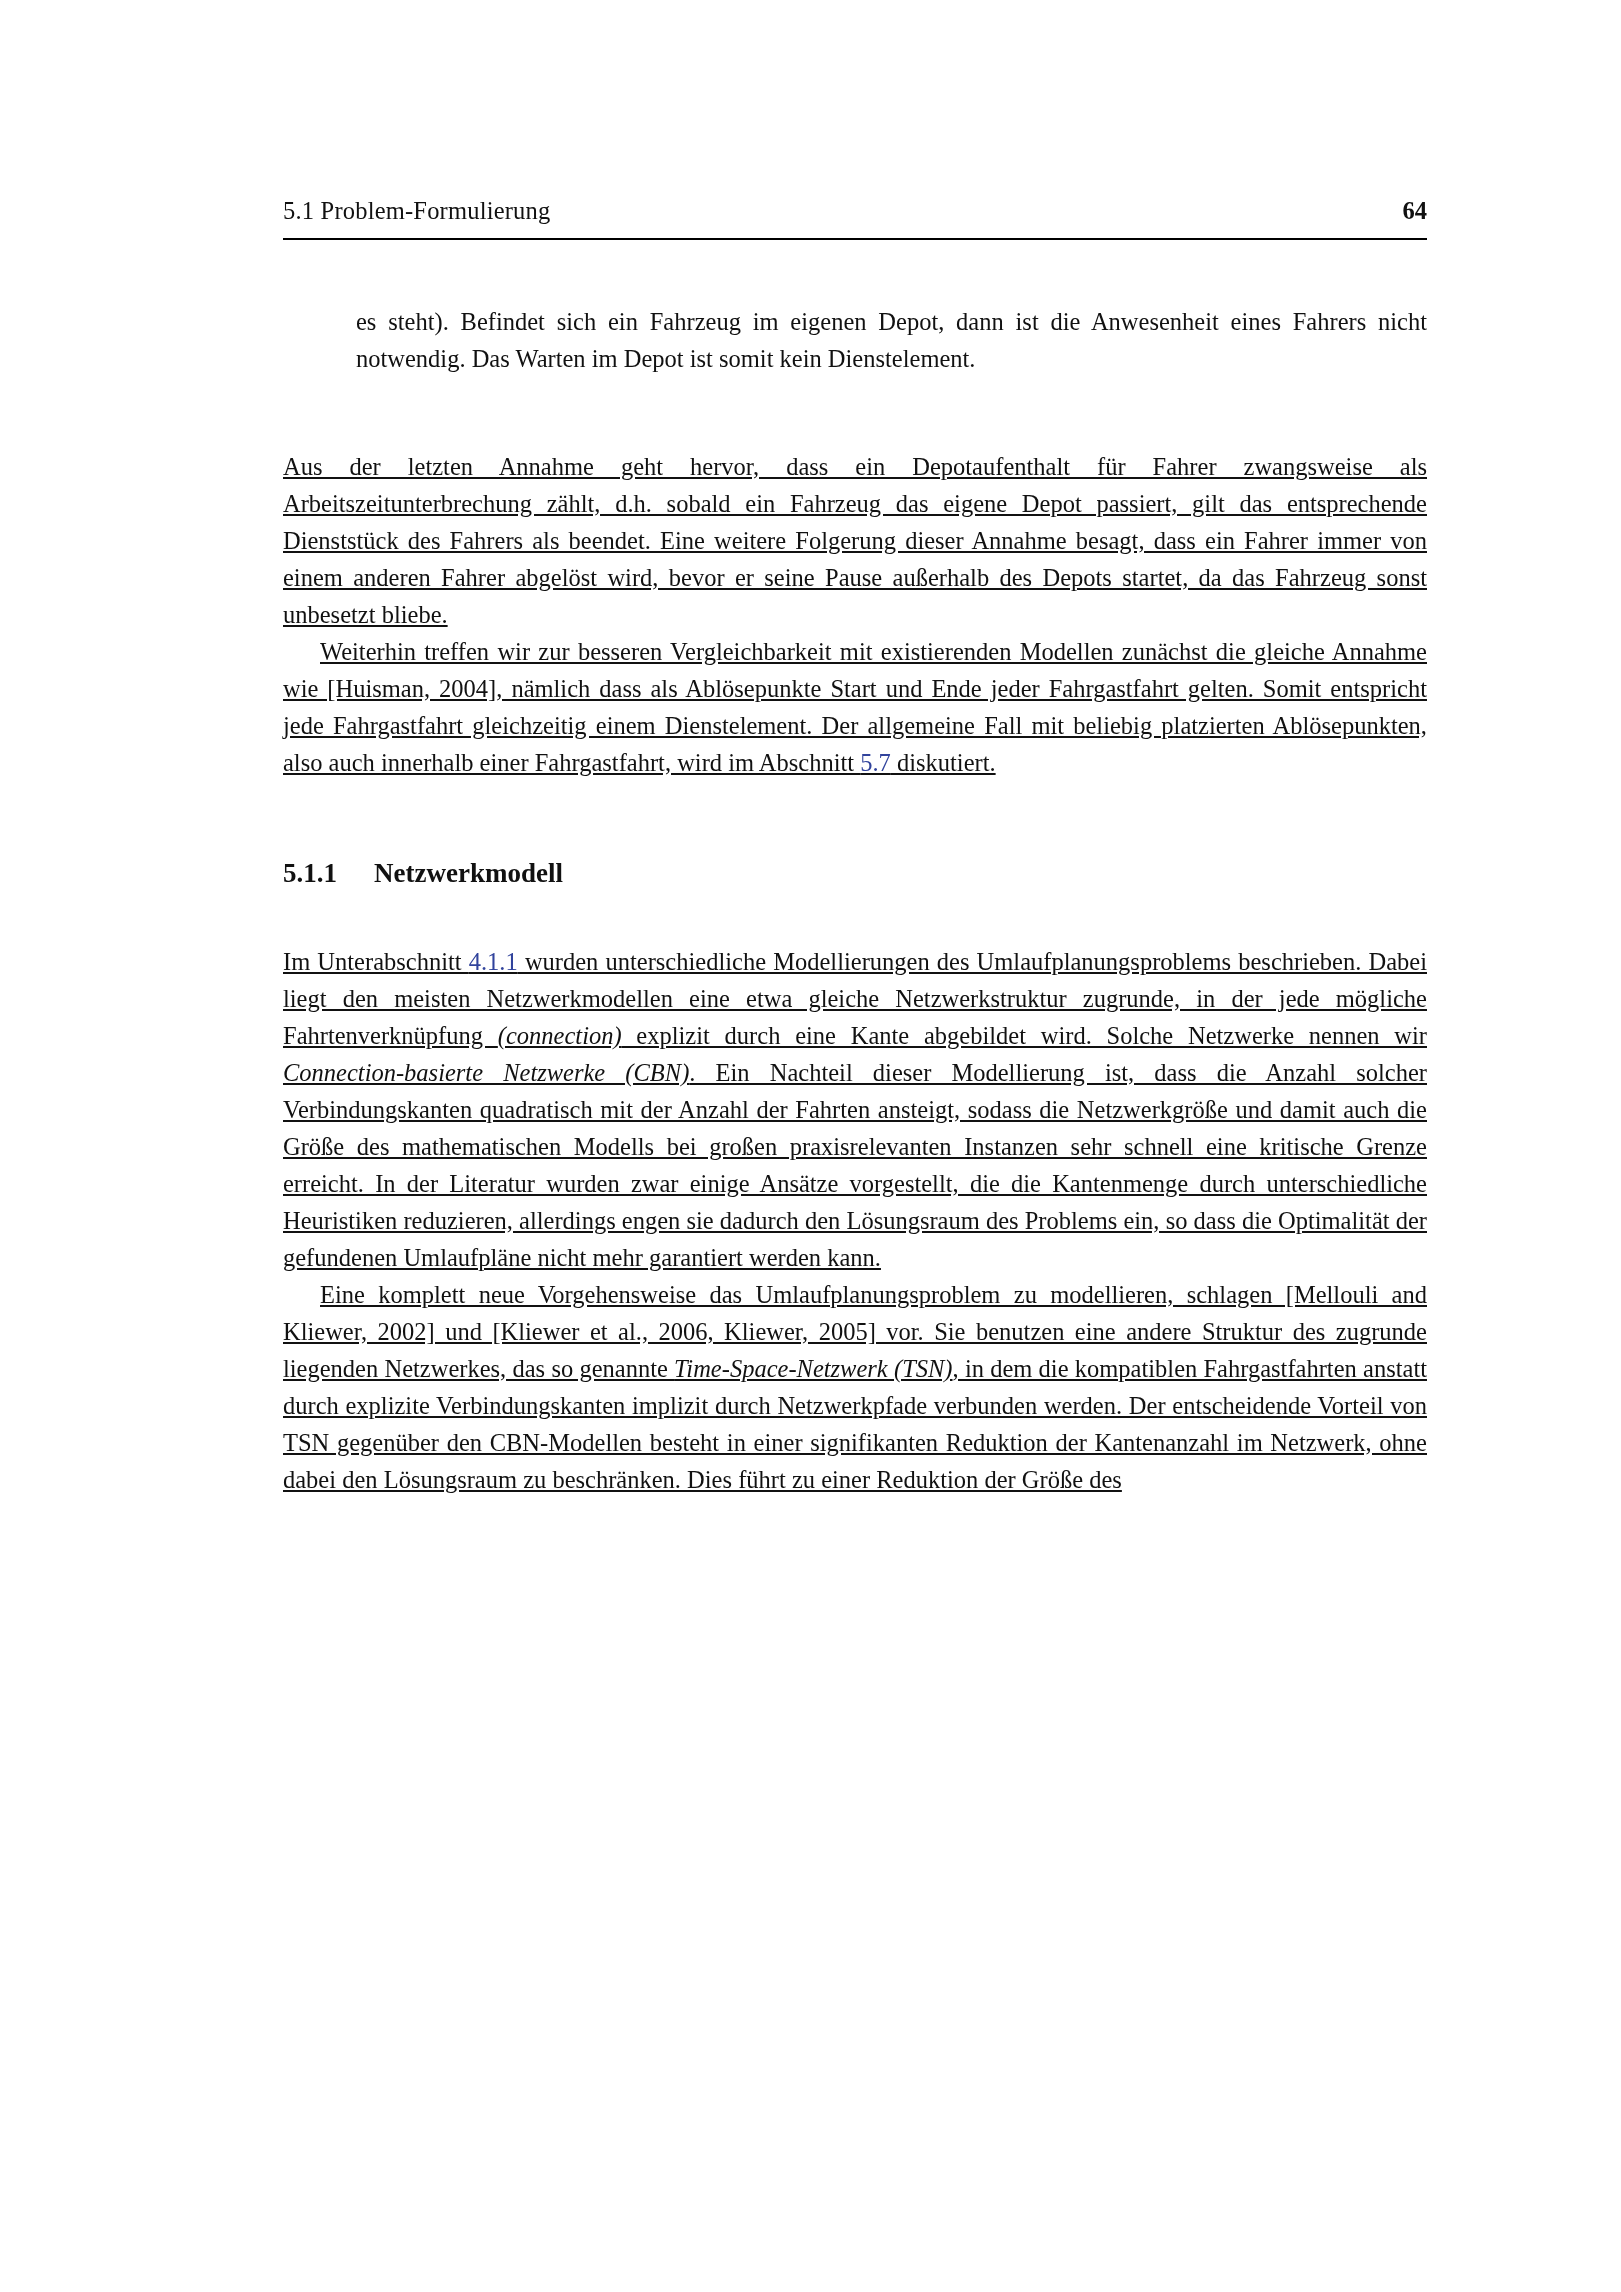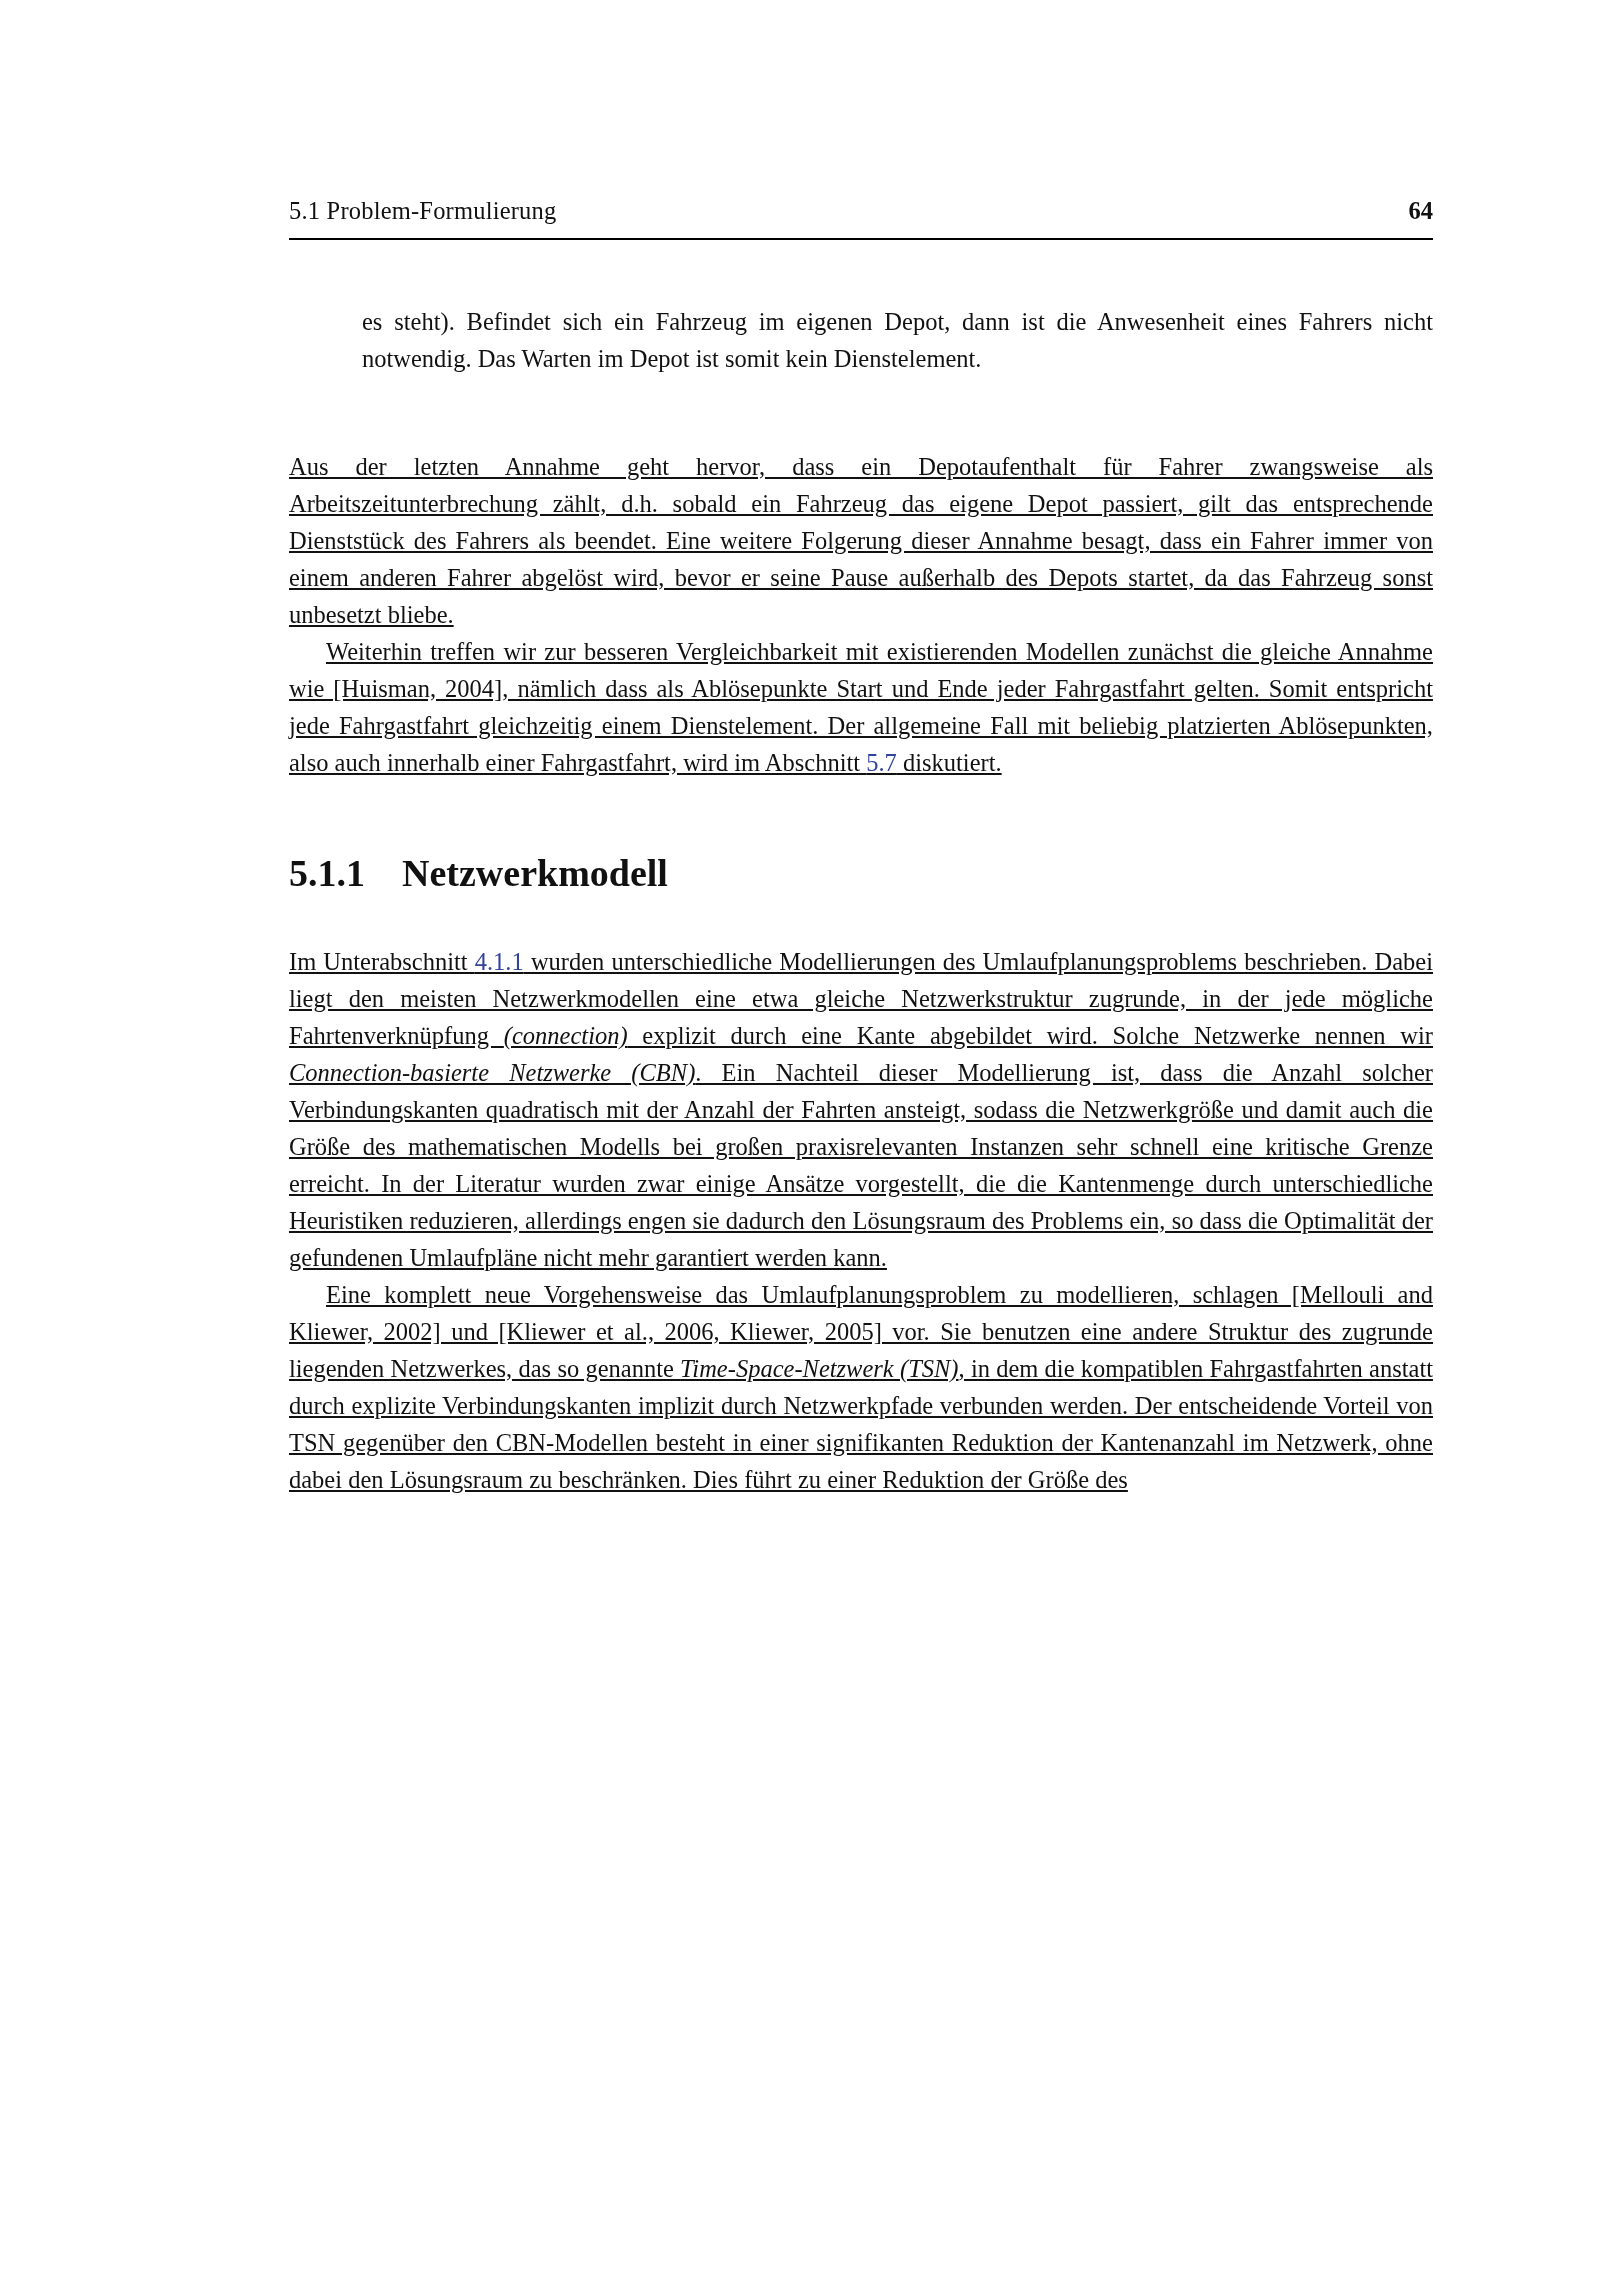--- a/index.html
+++ b/index.html
@@ -7,21 +7,21 @@
     position: relative;
     width: 1621px;
     height: 2293px;
     background: #ffffff;
     margin: 0 auto;
     overflow: hidden;
     color: #111111;
   }
   .textblock {
     position: absolute;
-    left: 289px;
+    left: 283px;
     top: 192px;
     width: 1144px;
     font-family: "Liberation Serif", "DejaVu Serif", serif;
     font-size: 24.5px;
     line-height: 37px;
     color: #111111;
   }
   .pageheader {
     display: flex;
     justify-content: space-between;
@@ -37,21 +37,21 @@
     hyphens: auto;
   }
   p.bodypar {
     margin: 0;
     text-align: justify;
     hyphens: auto;
     text-decoration: underline;
   }
   p.indent { text-indent: 37px; }
   h2.sec {
-    font-size: 38px;
+    font-size: 27px;
     line-height: 37px;
     font-weight: 700;
     margin: 74px 0 51px 0;
     font-family: "Liberation Serif", "DejaVu Serif", serif;
   }
   h2.sec .secnum { margin-right: 37px; }
   .it { font-style: italic; }
   a.lnk {
     color: var(--link-color, #31439c);
     text-decoration: none;

